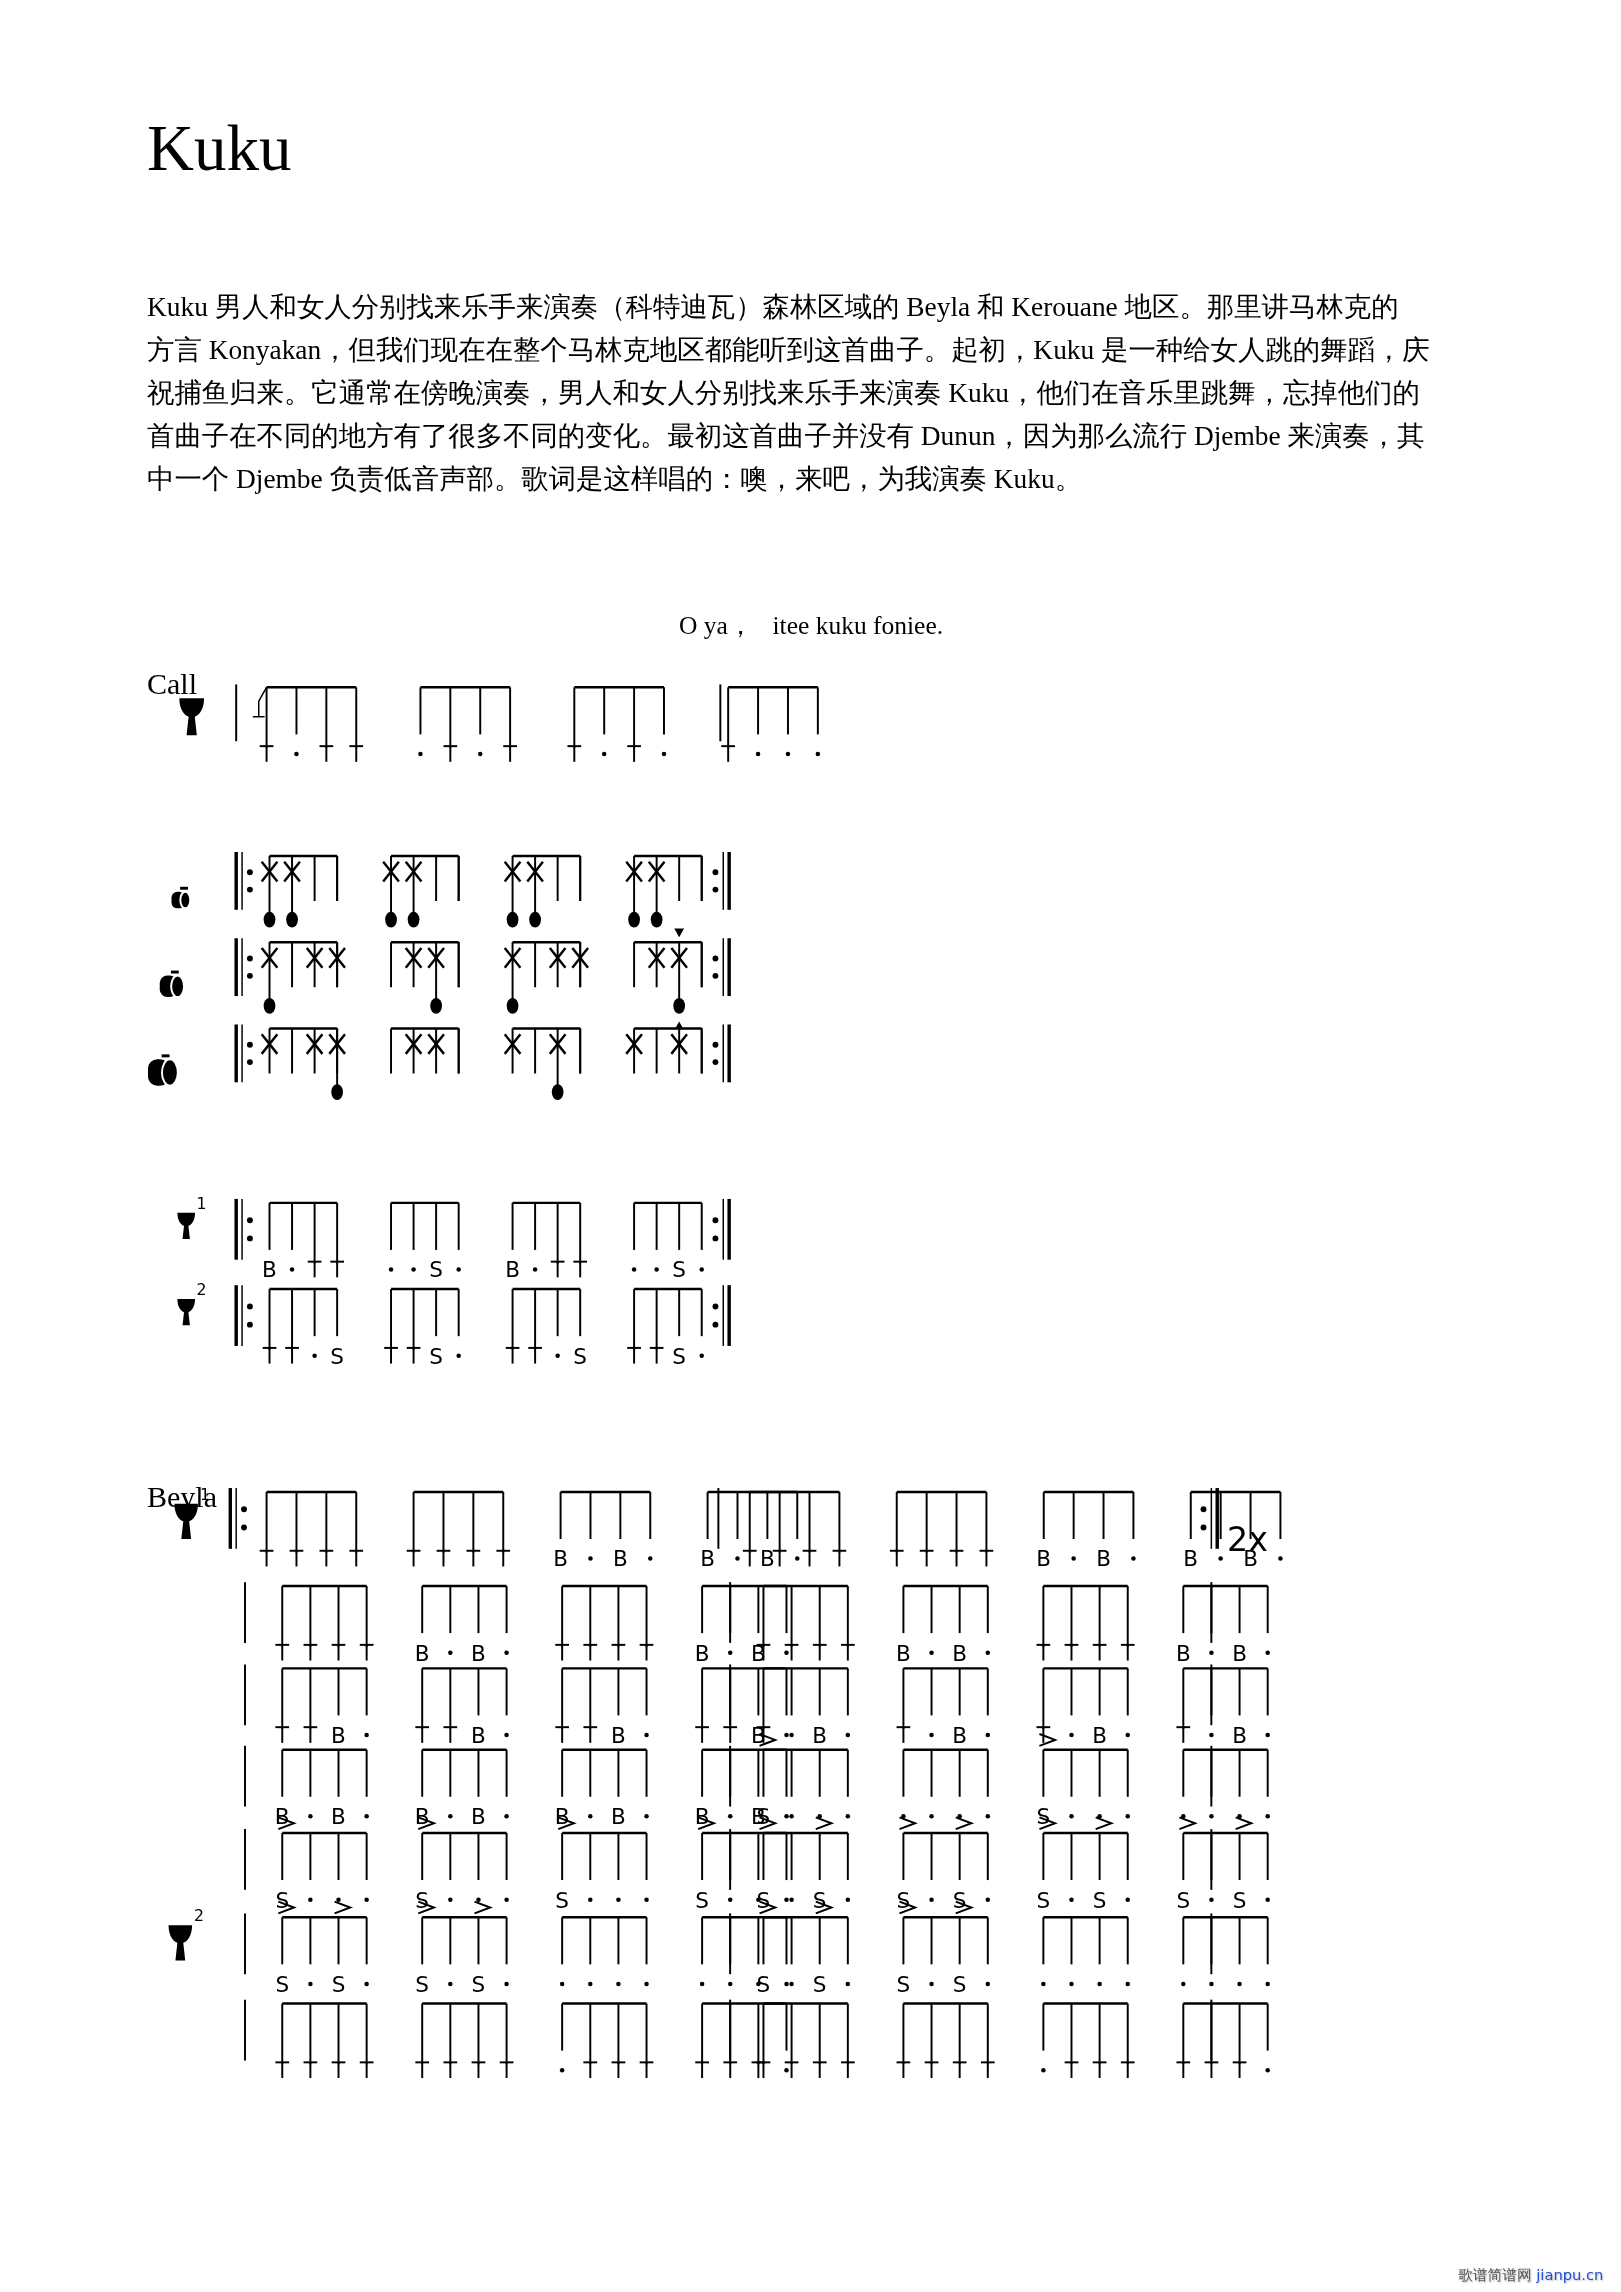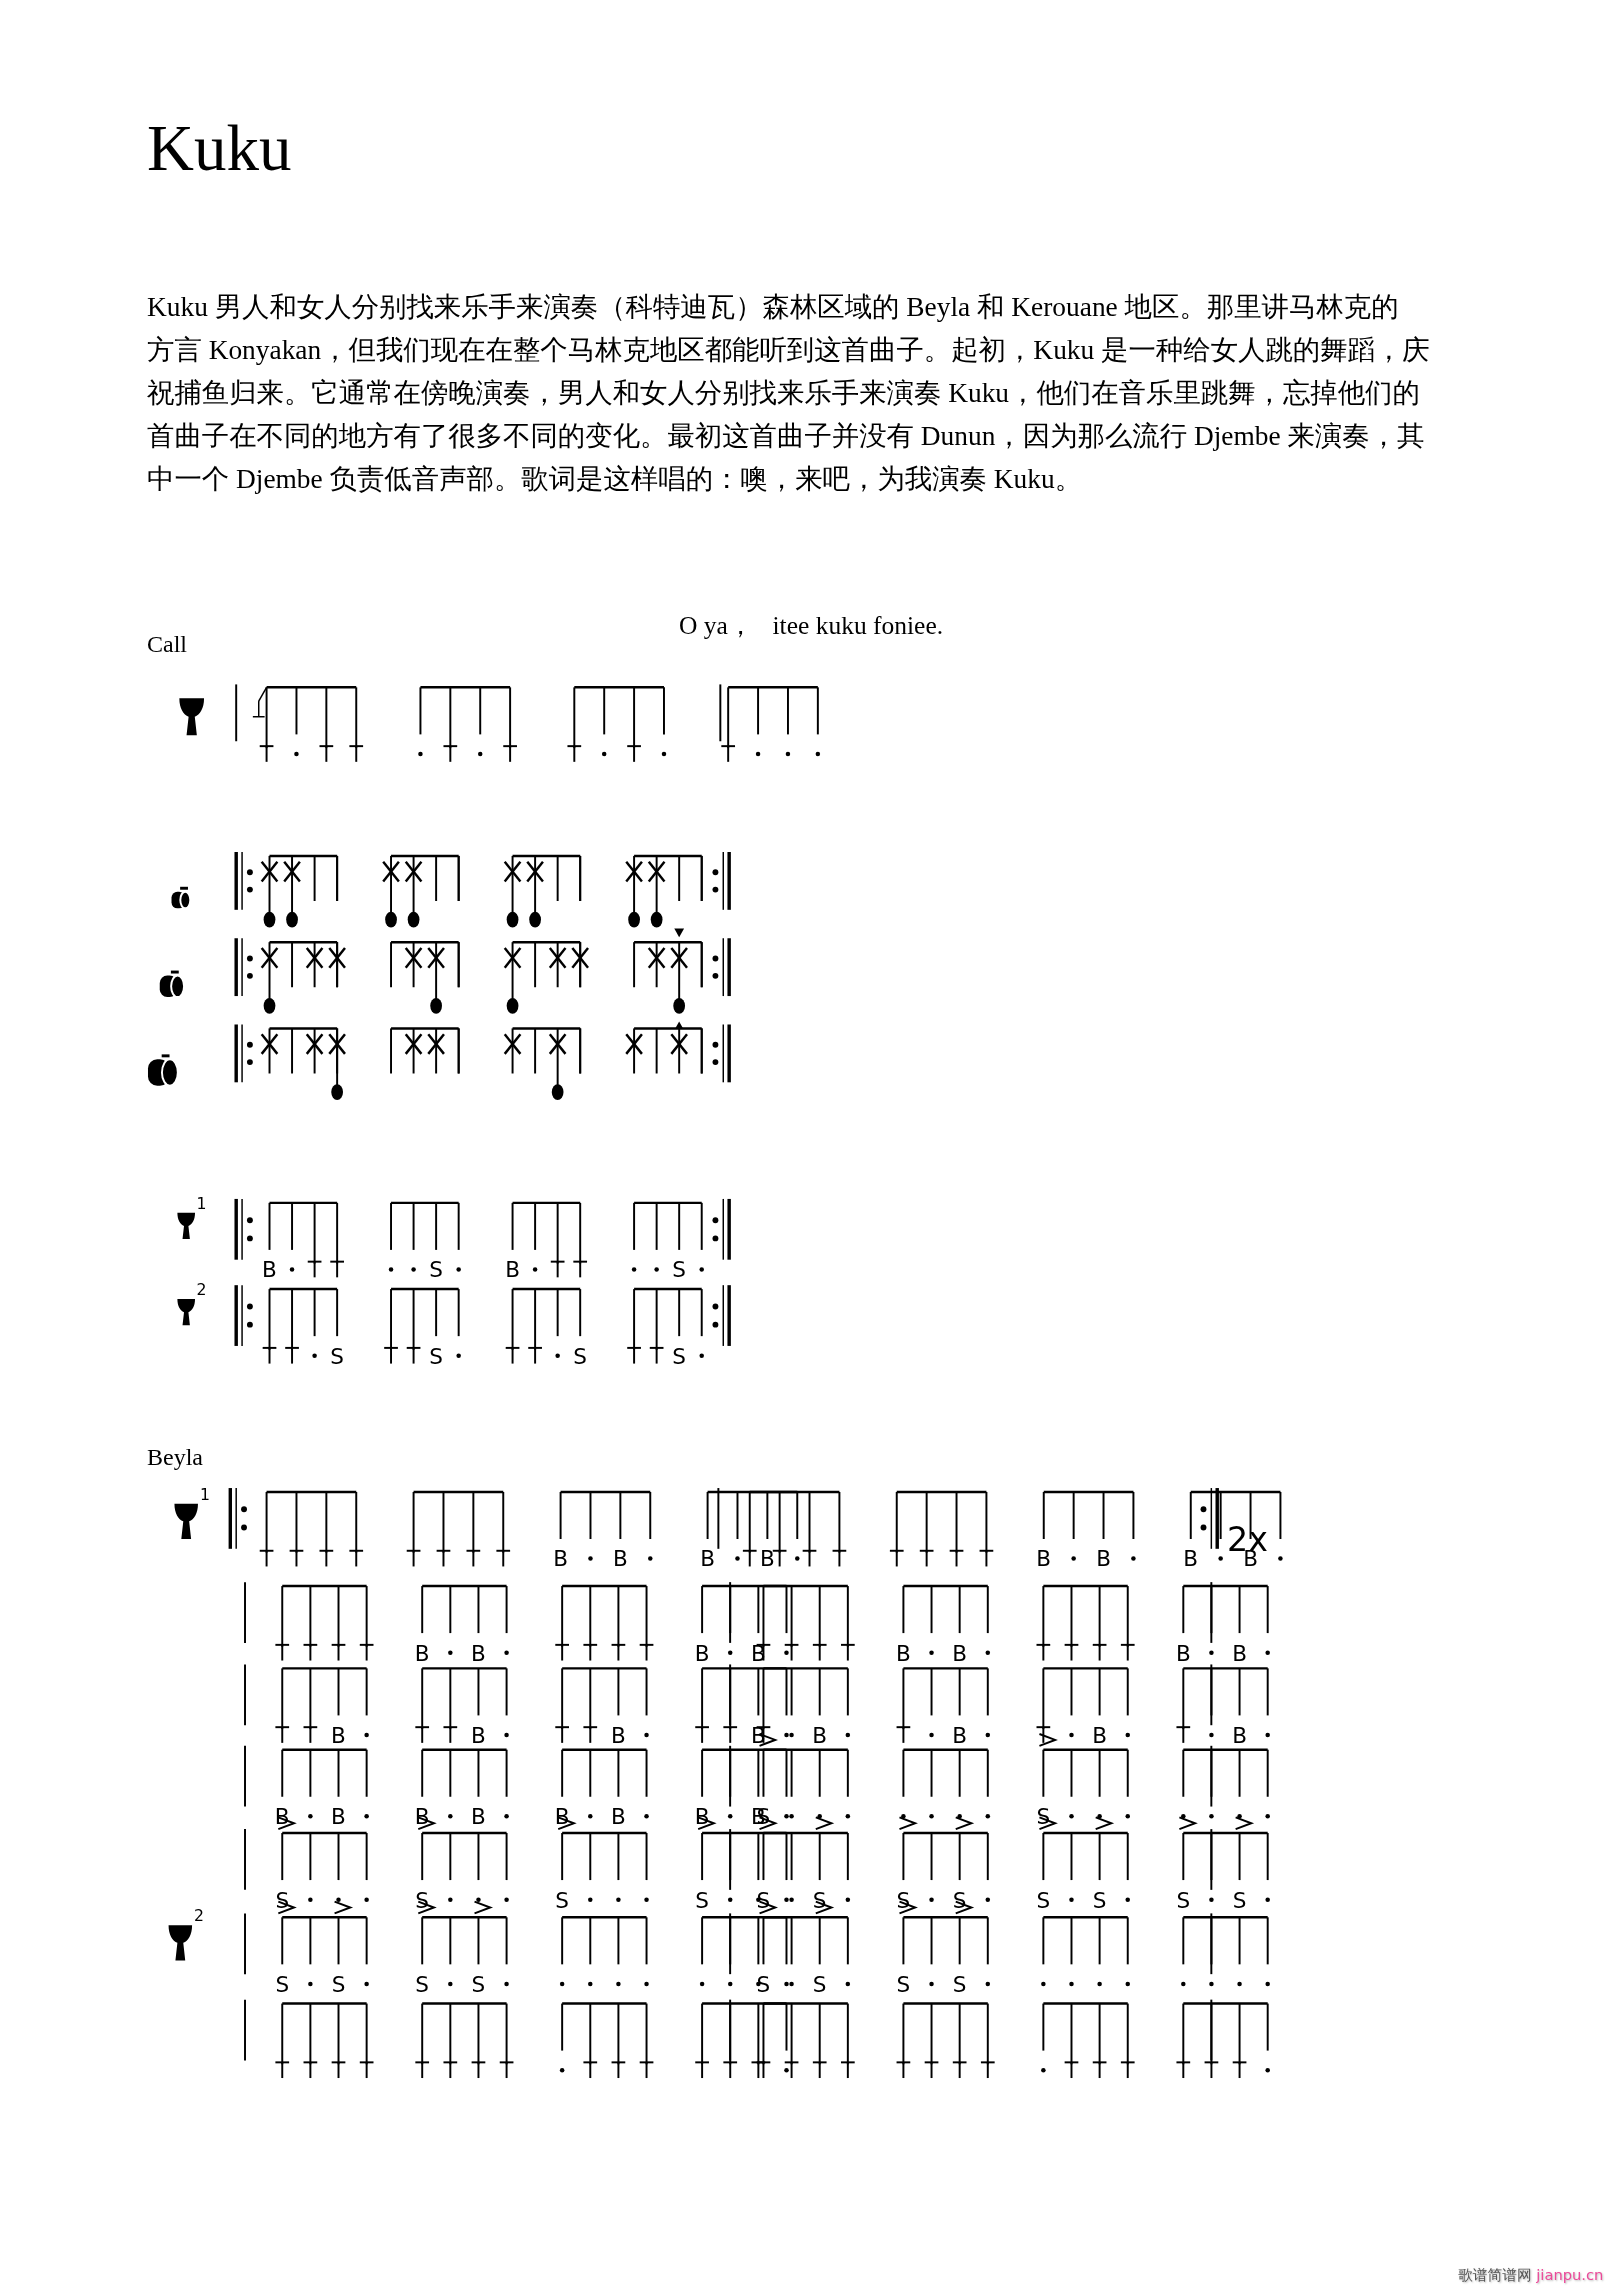--- a/index.html
+++ b/index.html
@@ -2,27 +2,27 @@
 <html><head>
   <meta charset="utf-8">
   <style>
     html, body { margin: 0; padding: 0; background: #ffffff; }
     body { width: 1621px; height: 2293px; position: relative; overflow: hidden; color: #000; }
     .abs { position: absolute; }
     .title { left: 147px; top: 116px; font-family: "Liberation Serif", "DejaVu Serif", serif; font-size: 65px; font-weight: normal; line-height: 1; letter-spacing: 0px; }
     .intro { left: 147px; top: 286px; width: 1362px; font-family: "Liberation Serif", "DejaVu Serif", serif; font-size: 27.4px; line-height: 43px; text-align: justify; }
     .intro span { display: block; white-space: nowrap; }
     .lyric { left: 679px; top: 590px; font-family: "Liberation Serif", "DejaVu Serif", serif; font-size: 25.5px; white-space: pre; margin-top: 18px; }
-    .section-label { font-family: "Liberation Serif", "DejaVu Serif", serif; font-size: 24px; }
+    .section-label { font-family: "Liberation Serif", "DejaVu Serif", serif; font-size: 30px; margin-top: 36px; }
     svg.score { position: absolute; left: 0; top: 0; }
     .note-letter { font-family: "DejaVu Sans", "Liberation Sans", sans-serif; font-size: 22px; }
     .repeat-text { font-family: "DejaVu Sans", "Liberation Sans", sans-serif; font-size: 34px; }
     .voice-num { font-family: "DejaVu Sans", "Liberation Sans", sans-serif; font-size: 16px; }
     .watermark { right: 17.6px; bottom: 7.8px; font-family: "DejaVu Sans", sans-serif; font-size: 14.7px; color: #555; text-shadow: 1px 1px 2px #bbb; }
-    .watermark .site { color: #ec4899; }
+    .watermark .site { color: #1d4ed8; }
   </style>
 </head>
 <body>
 
 <div class="abs title">Kuku</div>
 
 <div class="abs intro">
   <span>Kuku 男人和女人分别找来乐手来演奏（科特迪瓦）森林区域的 Beyla 和 Kerouane 地区。那里讲马林克的</span>
   <span>方言 Konyakan，但我们现在在整个马林克地区都能听到这首曲子。起初，Kuku 是一种给女人跳的舞蹈，庆</span>
   <span>祝捕鱼归来。它通常在傍晚演奏，男人和女人分别找来乐手来演奏 Kuku，他们在音乐里跳舞，忘掉他们的</span>

